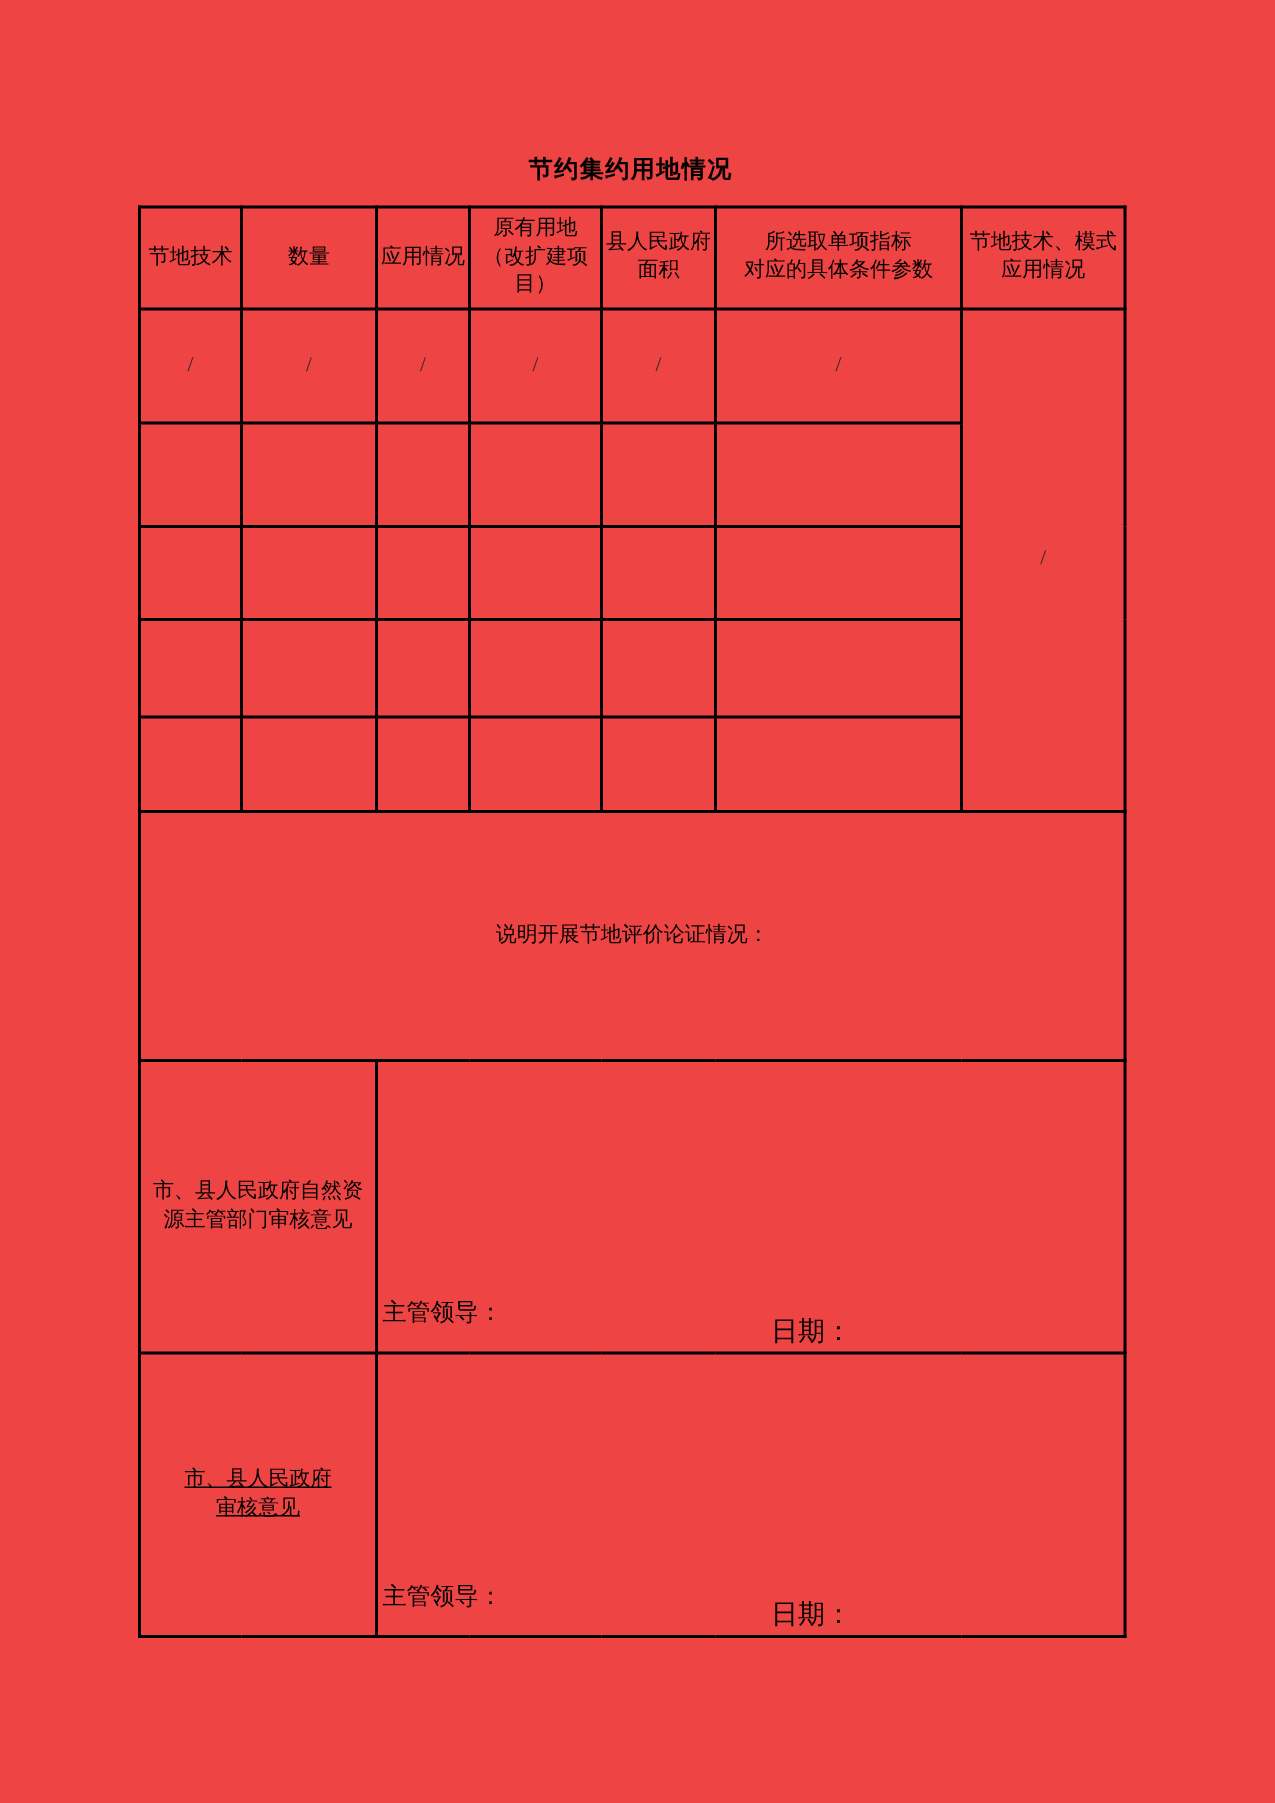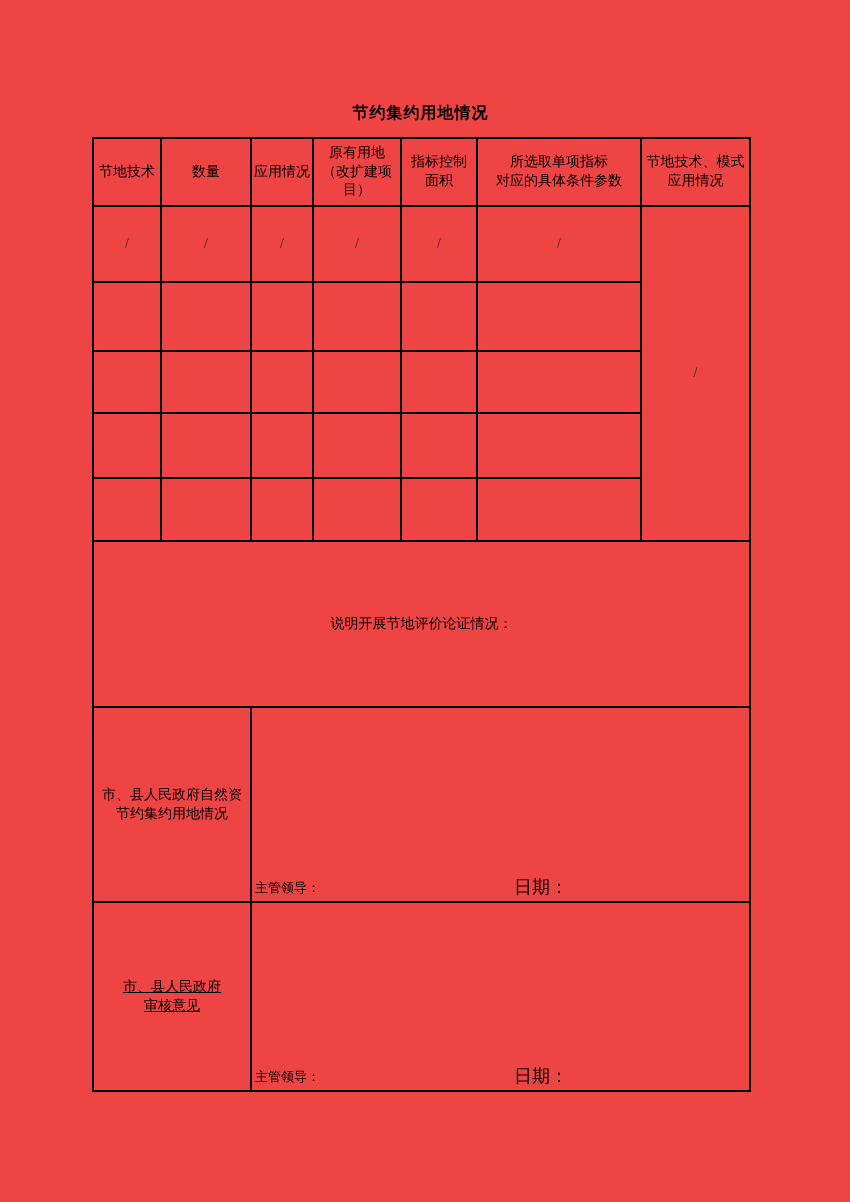--- a/index.html
+++ b/index.html
@@ -64,22 +64,22 @@
   td.review-label-cell { }
   td.review-content-cell {
     position: relative;
     padding: 0;
   }
   tr.review-row-1 td { height: 195px; }
   tr.review-row-2 td { height: 189px; text-decoration: underline; }
   .leader-label {
     position: absolute;
     left: 3px;
-    bottom: 4px;
-    font-size: 13px;
+    bottom: 14px;
+    font-size: 16px;
     white-space: nowrap;
   }
   .date-label {
     position: absolute;
     left: 262px;
     bottom: 2px;
     font-size: 18px;
     white-space: nowrap;
   }
 </style>
@@ -102,21 +102,21 @@
     </colgroup>
 
     <tbody>
         <tr class="header-row">
       <td>节地技术</td>
       <td>数量</td>
       <td>应用情况</td>
       <td>原有用地
 （改扩建项
 目）</td>
-      <td>指标控制
+      <td>县人民政府
 面积</td>
       <td>所选取单项指标
 对应的具体条件参数</td>
       <td>节地技术、模式
 应用情况</td>
     </tr>
 
     <tr class="data-row-1">
       <td class="slash-cell">/</td>
       <td class="slash-cell">/</td>
@@ -162,21 +162,21 @@
       <td></td>
       <td></td>
     </tr>
 
     <tr>
       <td class="eval-cell" colspan="7">说明开展节地评价论证情况：</td>
     </tr>
 
     <tr class="review-row-1">
       <td class="review-label-cell" colspan="2">市、县人民政府自然资
-节约集约用地情况</td>
+源主管部门审核意见</td>
       <td class="review-content-cell" colspan="5">
         <span class="leader-label">主管领导：</span>
         <span class="date-label">日期：</span>
       </td>
     </tr>
 
     <tr class="review-row-2">
       <td class="review-label-cell" colspan="2">市、县人民政府
 审核意见</td>
       <td class="review-content-cell" colspan="5">

